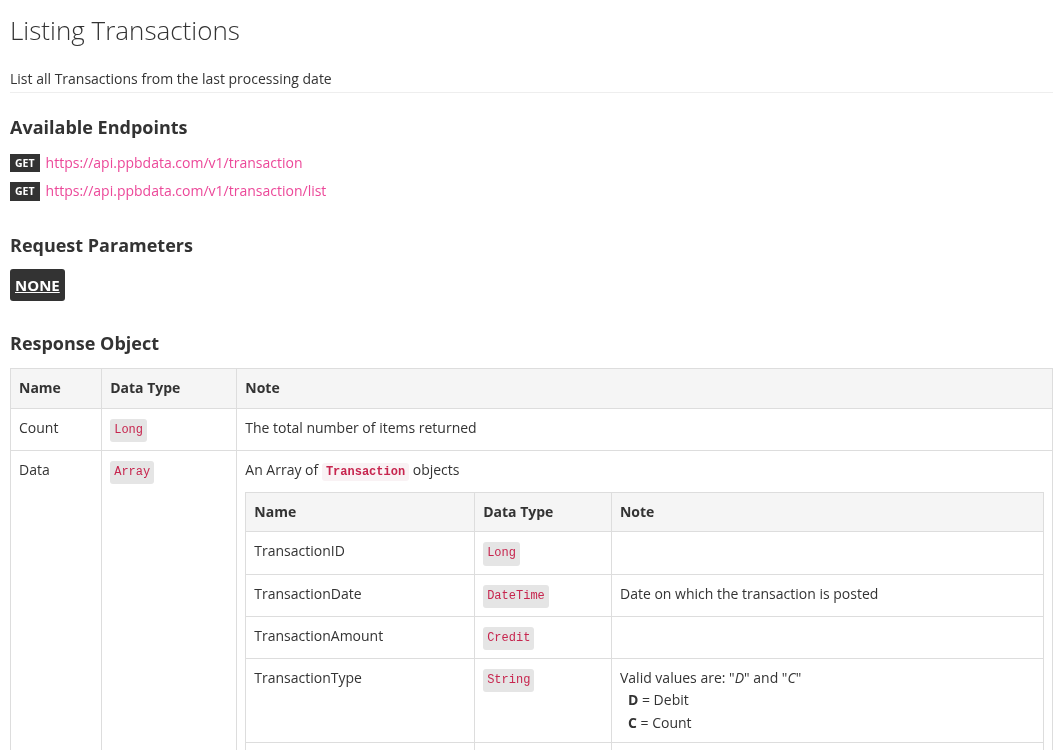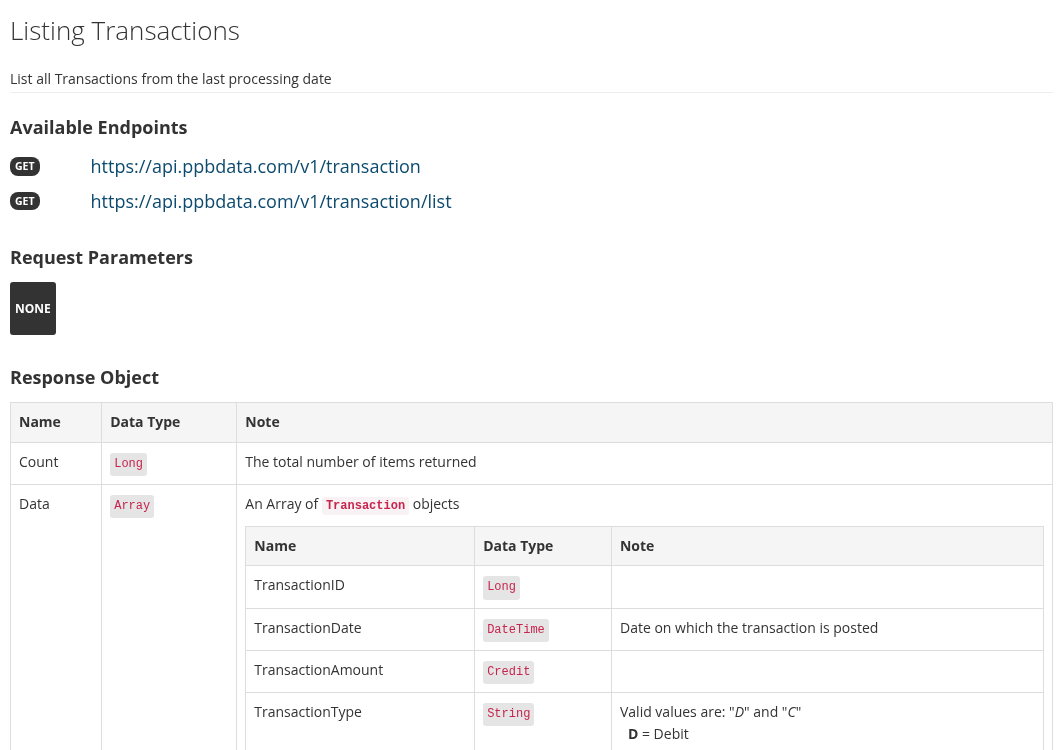--- a/index.html
+++ b/index.html
@@ -39,37 +39,37 @@
       gap: 6px;
       margin-bottom: 6px;
     }
     .method-badge {
       display: inline-block;
       background: #333;
       color: #fff;
       font-size: 10.5px;
       font-weight: 700;
       padding: 2px 5px;
-      border-radius: 8px;
+      border-radius: 0;
       line-height: 1.4;
     }
     .endpoint-url {
-      color: #0c4a6e;
+      color: #ec4899;
       text-decoration: none;
-      font-size: 18px;
-      margin-left: 45px;
+      font-size: 14px;
     }
     .none-badge {
       display: inline-block;
       background: #333;
       color: #fff;
-      font-size: 12px;
-      font-weight: 700;
-      padding: 17px 5px;
+      font-size: 15px;
+      font-weight: 700;
+      padding: 4px 5px;
       border-radius: 3px;
+      text-decoration: underline;
     }
     table {
       width: 100%;
       border-collapse: collapse;
       font-size: 14px;
     }
     table th, table td {
       border: 1px solid #ddd;
       padding: 8px;
       text-align: left;

